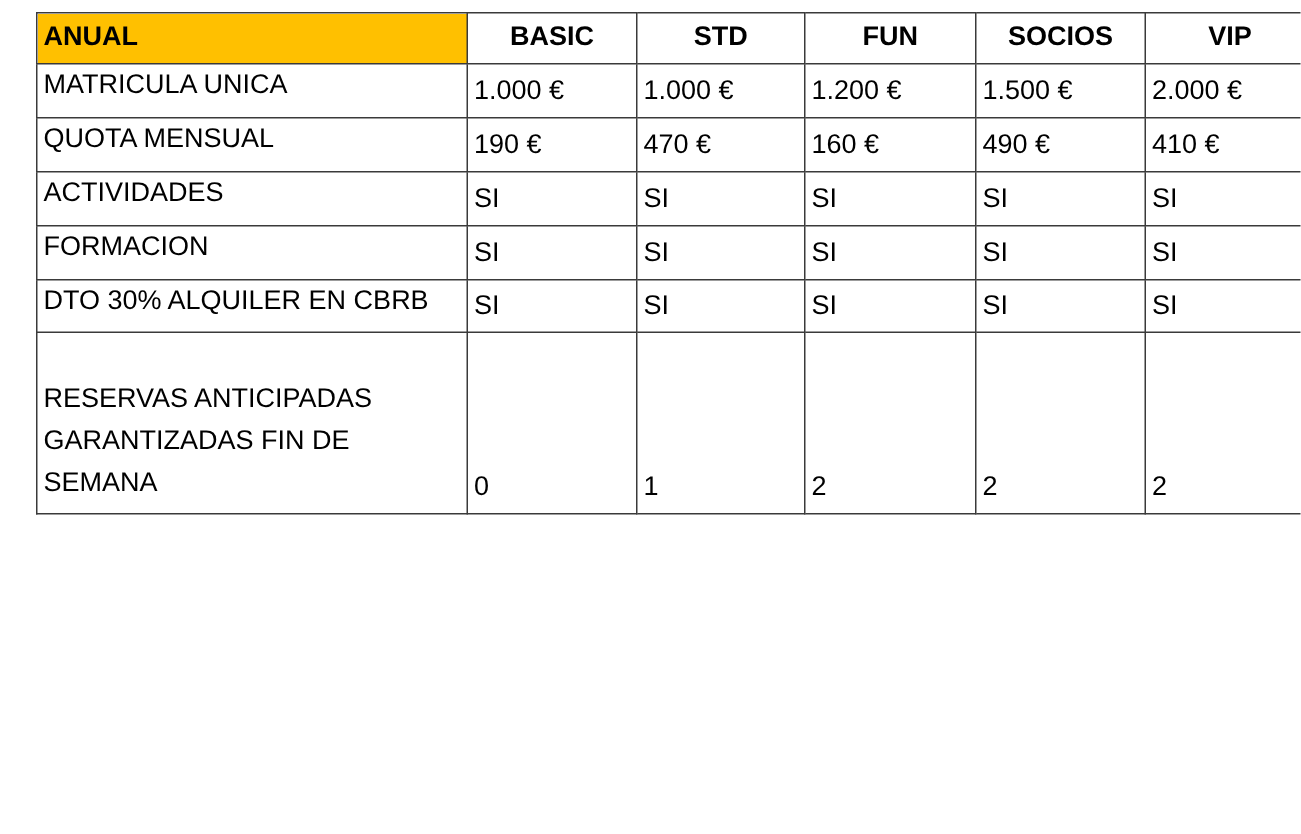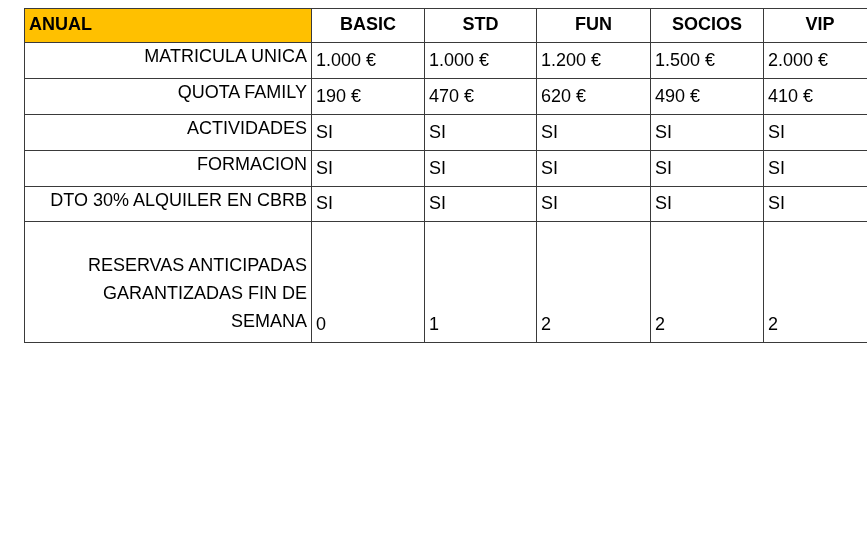--- a/index.html
+++ b/index.html
@@ -40,21 +40,21 @@
     text-align: left;
     font-weight: bold;
     padding-left: 6px;
     border: 2px solid #2b2b2b;
   }
   th.plan {
     text-align: center;
     font-weight: bold;
   }
   td.label {
-    text-align: right;
+    text-align: left;
     padding-left: 6px;
     line-height: 1.55;
     margin-left: 48px;
   }
   td.val {
     text-align: left;
   }
 </style>
 </head>
 <body>
@@ -82,24 +82,24 @@
     <tbody>
       <tr class="r-normal">
         <td class="label">MATRICULA UNICA</td>
         <td class="val">1.000 €</td>
         <td class="val">1.000 €</td>
         <td class="val">1.200 €</td>
         <td class="val">1.500 €</td>
         <td class="val">2.000 €</td>
       </tr>
       <tr class="r-normal">
-        <td class="label">QUOTA FAMILY</td>
+        <td class="label">QUOTA MENSUAL</td>
         <td class="val">190 €</td>
         <td class="val">470 €</td>
-        <td class="val">620 €</td>
+        <td class="val">160 €</td>
         <td class="val">490 €</td>
         <td class="val">410 €</td>
       </tr>
       <tr class="r-normal">
         <td class="label">ACTIVIDADES</td>
         <td class="val">SI</td>
         <td class="val">SI</td>
         <td class="val">SI</td>
         <td class="val">SI</td>
         <td class="val">SI</td>

